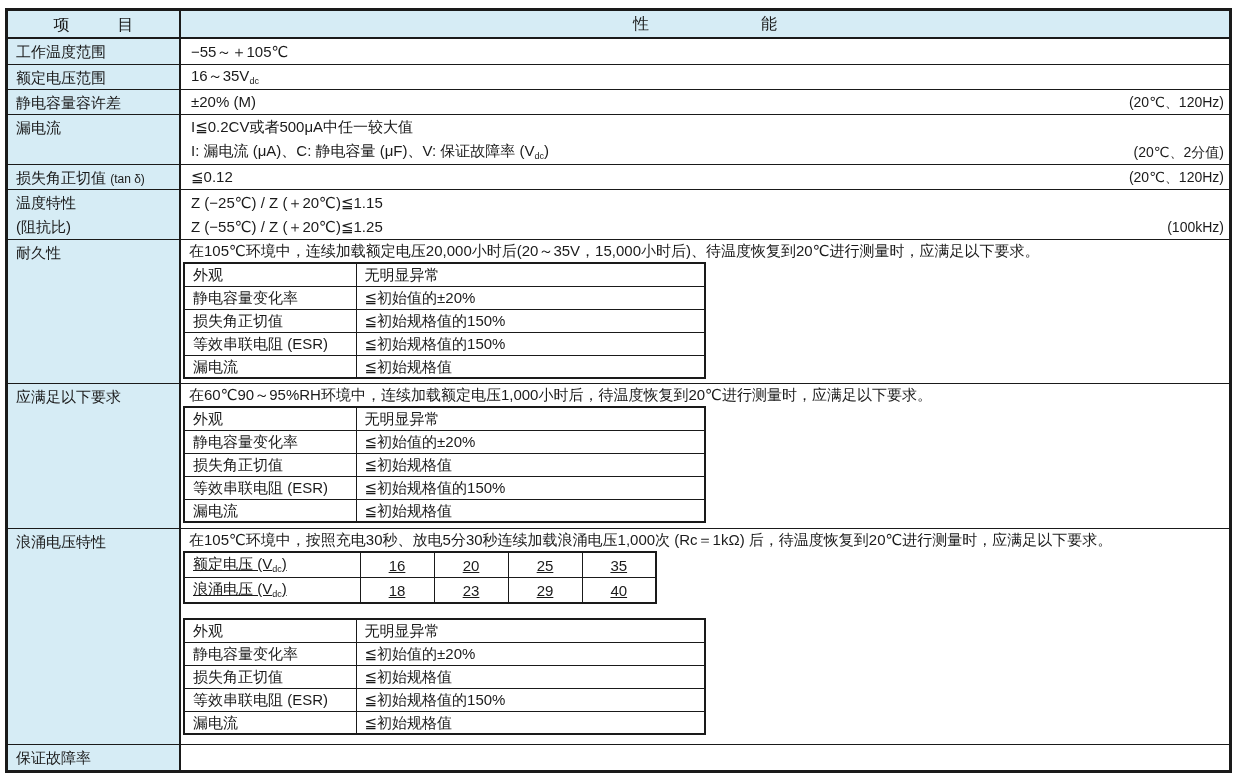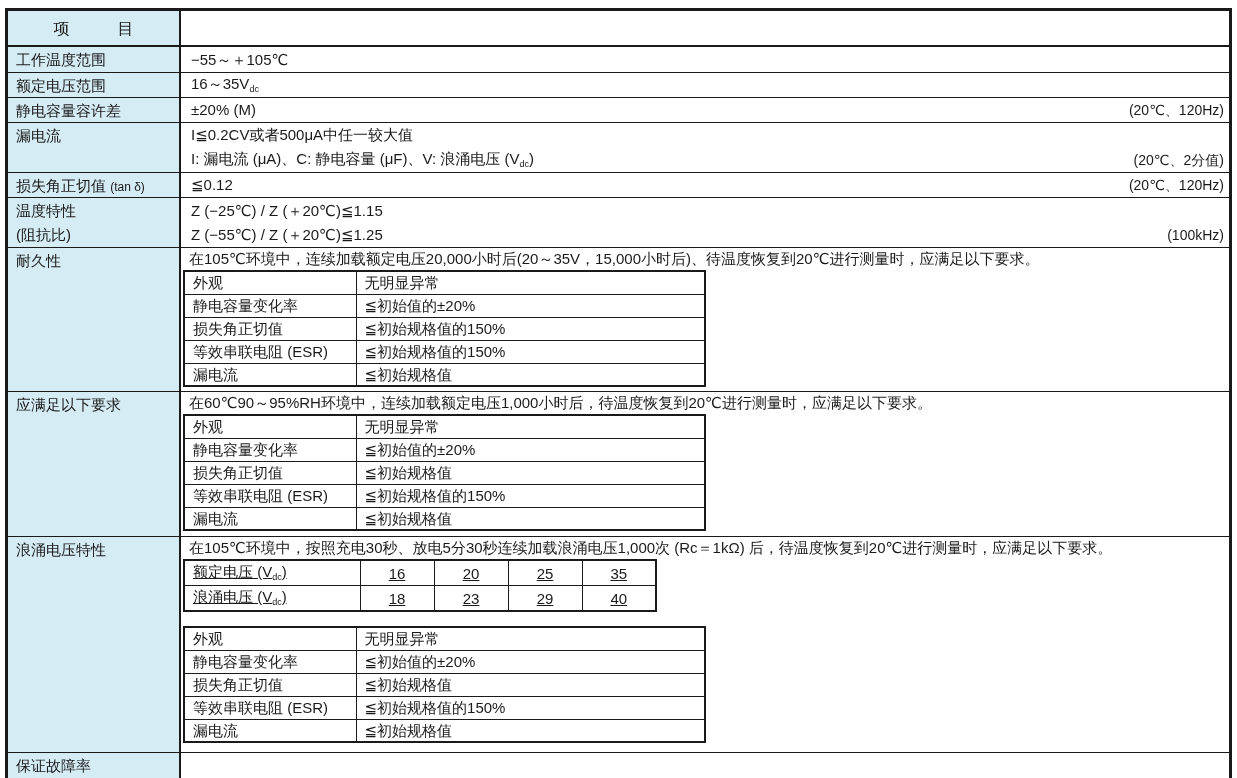--- a/index.html
+++ b/index.html
@@ -10,21 +10,21 @@
     color: #1a1a1a;
   }
   .spec-table {
     position: absolute; left: 5px; top: 8px;
     width: 1227px;
     border: 3px solid #1a1a1a;
     background: #fff;
   }
   .trow { display: flex; align-items: stretch; border-bottom: 1px solid #1a1a1a; }
   .trow:last-child { border-bottom: none; }
-  .header-row { height: 36px; border-bottom: 2.5px solid #1a1a1a; }
+  .header-row { height: 28px; border-bottom: 2.5px solid #1a1a1a; }
   .lcell {
     flex: 0 0 173px; width: 173px;
     background: #d6ecf5;
     border-right: 2.5px solid #1a1a1a;
     padding: 1px 8px 0 8px;
     font-size: 15px; line-height: 23px;
     display: flex; flex-direction: column; justify-content: flex-start;
     white-space: nowrap;
   }
   .ccell {
@@ -67,20 +67,21 @@
   table.surge td.c1 { width: 176px; }
   table.surge td.num { width: 74px; text-align: center; }
 </style>
 </head>
 <body>
 
 <div class="spec-table">
 
   <div class="trow header-row">
     <div class="lcell">项　　　目</div>
+    <div class="ccell">性　　　　　　　能</div>
   </div>
 
   <div class="trow" style="height:26px">
     <div class="lcell">工作温度范围</div>
     <div class="ccell">
       <span class="line">−55～＋105℃</span>
     </div>
   </div>
 
   <div class="trow" style="height:25px">
@@ -95,21 +96,21 @@
     <div class="ccell">
       <span class="line">±20% (M)</span>
       <span class="cond mid">(20℃、120Hz)</span>
     </div>
   </div>
 
   <div class="trow" style="height:50px">
     <div class="lcell">漏电流</div>
     <div class="ccell">
       <span class="line">I≦0.2CV或者500μA中任一较大值</span>
-      <span class="line"><span>I: 漏电流 (μA)、C: 静电容量 (μF)、V: 浪涌电压 (V</span><sub class="sub">dc</sub><span>)</span></span>
+      <span class="line"><span>I: 漏电流 (μA)、C: 静电容量 (μF)、V: 保证故障率 (V</span><sub class="sub">dc</sub><span>)</span></span>
       <span class="cond">(20℃、2分值)</span>
     </div>
   </div>
 
   <div class="trow" style="height:25px">
     <div class="lcell">
       <span class="line"><span>损失角正切值</span> <span class="small">(tan δ)</span></span>
     </div>
     <div class="ccell">
       <span class="line">≦0.12</span>

